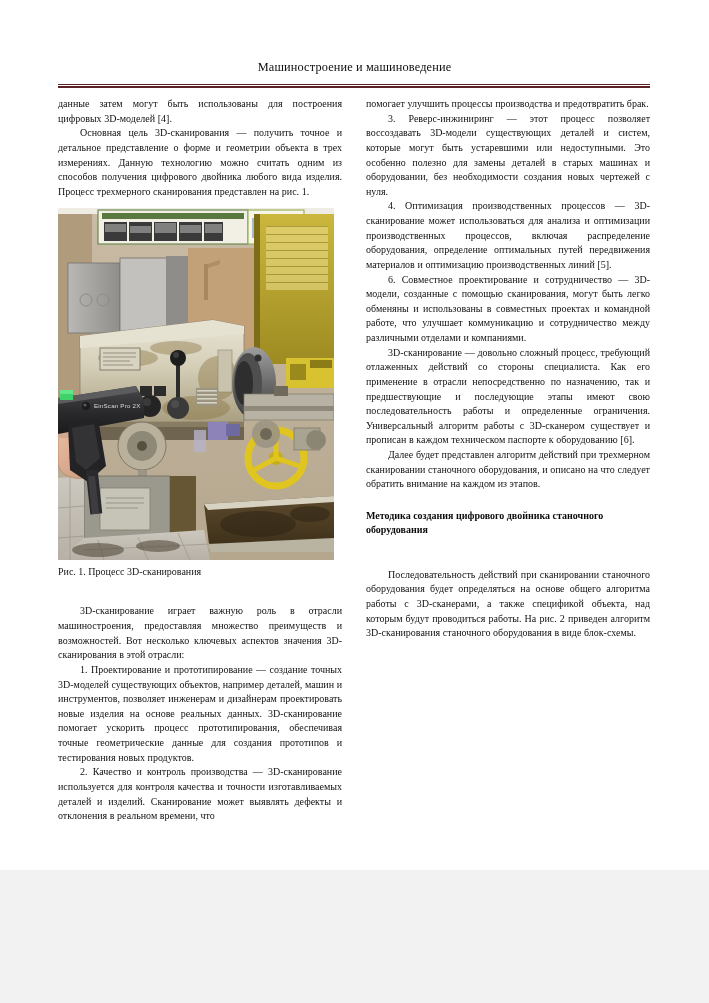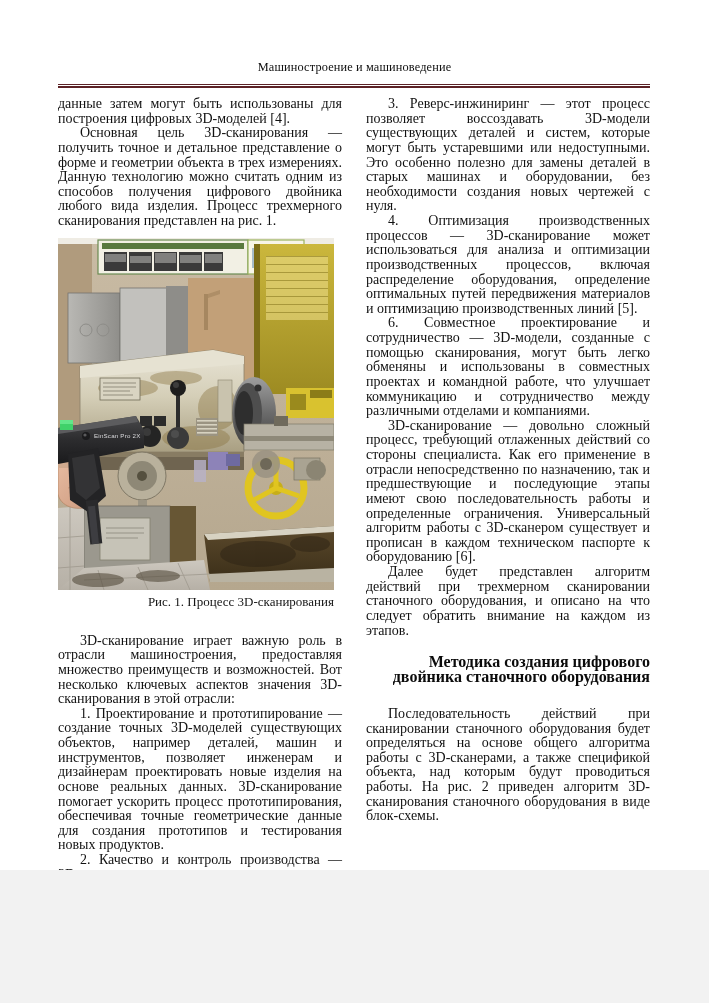--- a/index.html
+++ b/index.html
@@ -63,62 +63,62 @@
   .col {
     position: absolute;
     top: 0;
     width: 284px;
   }
   .col-left  { left: 0; }
   .col-right { left: 308px; }
 
   p.body {
     margin: 0;
-    font-size: 14px;
+    font-size: 10px;
     line-height: 14.62px;
     text-align: justify;
     text-justify: inter-word;
     color: #111111;
     hyphens: none;
     word-spacing: 0.1px;
   }
   p.indent { text-indent: 22px; }
   p.noindent { text-indent: 0; }
 
   
   .figure {
     margin: 9px 0 0 0;
     width: 276px;
   }
   .figcap {
     margin: 6px 0 0 0;
-    font-size: 13px;
+    font-size: 10px;
     line-height: 12px;
-    text-align: right;
+    text-align: left;
     color: #151515;
   }
   .photo-frame {
     width: 276px;
     height: 352px;
     overflow: hidden;
     position: relative;
     background: #b8b0a2;
   }
   .photo {
     position: absolute;
     inset: 0;
   }
 
   
   h2.section {
     margin: 17px 0 4px 0;
-    font-size: 16px;
+    font-size: 10px;
     line-height: 14.4px;
     font-weight: bold;
-    text-align: right;
+    text-align: left;
     color: #0b0b0b;
   }
 
   
   .folio {
     position: absolute;
     left: 0;
     right: 0;
     top: 928px;
     text-align: center;
@@ -388,34 +388,35 @@
 
       <p class="body indent" style="margin-top:26px;">3D-сканирование играет важную роль в отрасли машиностроения, предоставляя множество преимуществ и возможностей. Вот несколько ключевых аспектов значения 3D-сканирования в этой отрасли:</p>
 
       <p class="body indent">1. Проектирование и прототипирование — создание точных 3D-моделей существующих объектов, например деталей, машин и инструментов, позволяет инженерам и дизайнерам проектировать новые изделия на основе реальных данных. 3D-сканирование помогает ускорить процесс прототипирования, обеспечивая точные геометрические данные для создания прототипов и тестирования новых продуктов.</p>
 
       <p class="body indent">2. Качество и контроль производства — 3D-сканирование используется для контроля качества и точности изготавливаемых деталей и изделий. Сканирование может выявлять дефекты и отклонения в реальном времени, что</p>
     </div>
 
     <div class="col col-right">
 
+      <p class="body noindent">помогает улучшить процессы производства и предотвратить брак.</p>
 
       <p class="body indent">3. Реверс-инжиниринг — этот процесс позволяет воссоздавать 3D-модели существующих деталей и систем, которые могут быть устаревшими или недоступными. Это особенно полезно для замены деталей в старых машинах и оборудовании, без необходимости создания новых чертежей с нуля.</p>
 
       <p class="body indent">4. Оптимизация производственных процессов — 3D-сканирование может использоваться для анализа и оптимизации производственных процессов, включая распределение оборудования, определение оптимальных путей передвижения материалов и оптимизацию производственных линий [5].</p>
 
 
       <p class="body indent">6. Совместное проектирование и сотрудничество — 3D-модели, созданные с помощью сканирования, могут быть легко обменяны и использованы в совместных проектах и командной работе, что улучшает коммуникацию и сотрудничество между различными отделами и компаниями.</p>
 
       <p class="body indent">3D-сканирование — довольно сложный процесс, требующий отлаженных действий со стороны специалиста. Как его применение в отрасли непосредственно по назначению, так и предшествующие и последующие этапы имеют свою последовательность работы и определенные ограничения. Универсальный алгоритм работы с 3D-сканером существует и прописан в каждом техническом паспорте к оборудованию [6].</p>
 
       <p class="body indent">Далее будет представлен алгоритм действий при трехмерном сканировании станочного оборудования, и описано на что следует обратить внимание на каждом из этапов.</p>
 
       <h2 class="section">Методика создания цифрового двойника станочного оборудования</h2>
 
-      <p class="body indent" style="margin-top:23px;">Последовательность действий при сканировании станочного оборудования будет определяться на основе общего алгоритма работы с 3D-сканерами, а также спецификой объекта, над которым будут проводиться работы. На рис. 2 приведен алгоритм 3D-сканирования станочного оборудования в виде блок-схемы.</p>
+      <p class="body indent" style="margin-top:30px;">Последовательность действий при сканировании станочного оборудования будет определяться на основе общего алгоритма работы с 3D-сканерами, а также спецификой объекта, над которым будут проводиться работы. На рис. 2 приведен алгоритм 3D-сканирования станочного оборудования в виде блок-схемы.</p>
     </div>
 
   </div>
 
   <div class="folio">200</div>
 
 </div>
 
 </body></html>

